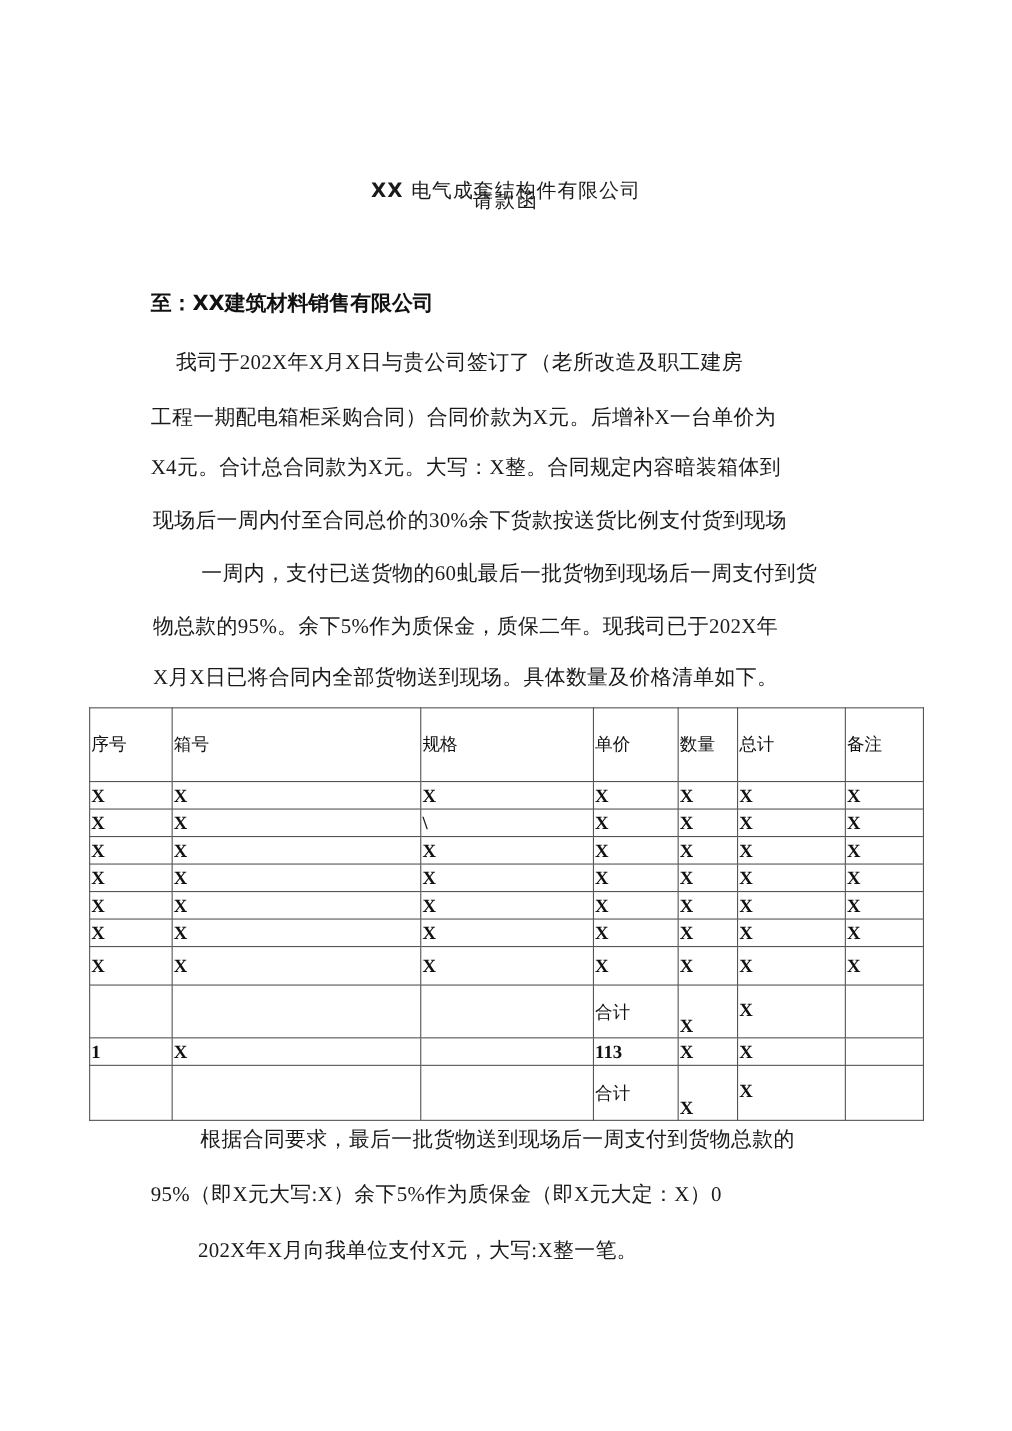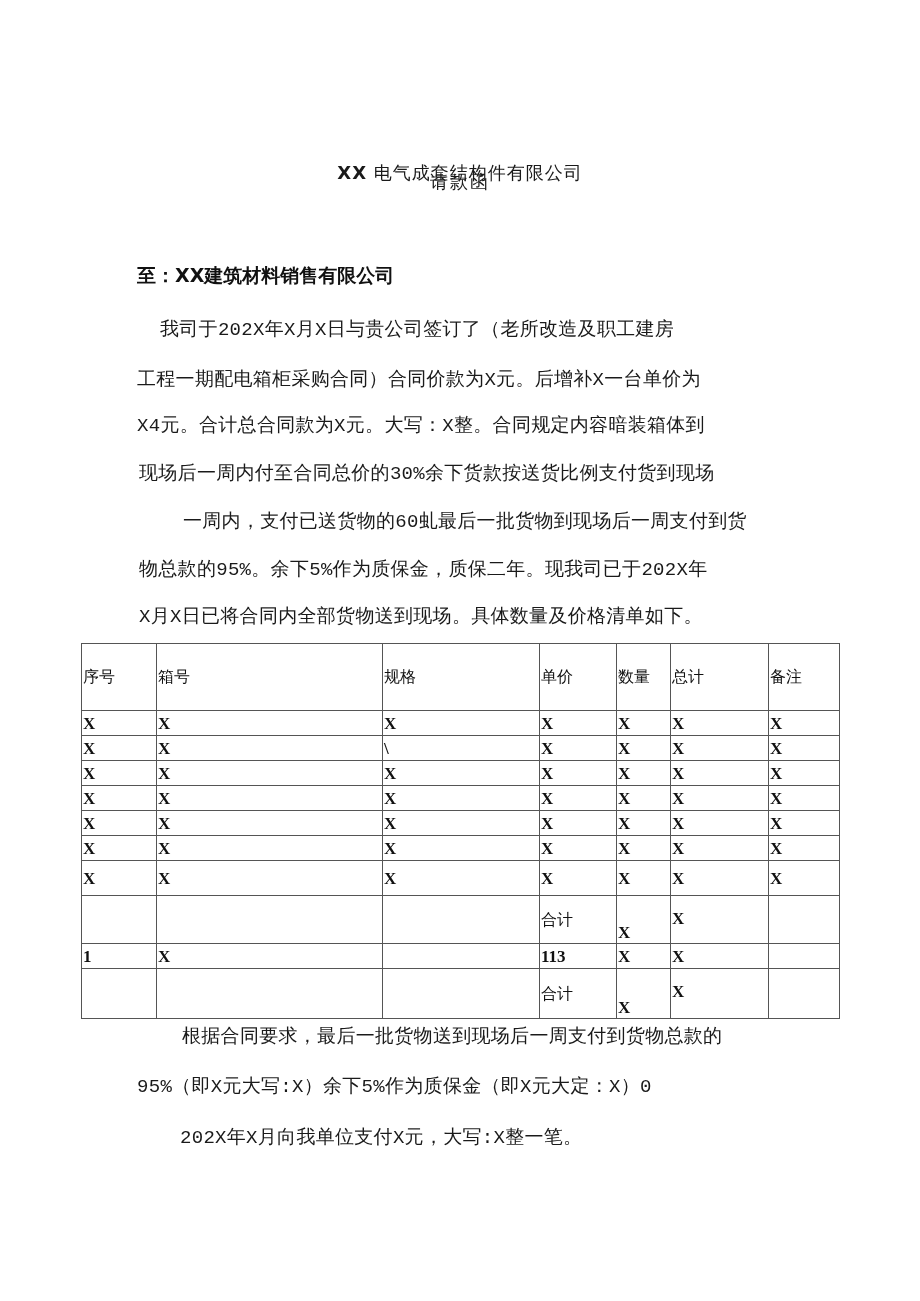--- a/index.html
+++ b/index.html
@@ -2,21 +2,21 @@
 <html><head>
   <meta charset="utf-8">
   <style>
     html, body { margin: 0; padding: 0; background: #ffffff; }
     body { width: 920px; height: 1301px; position: relative; overflow: hidden; color: #111; font-family: "DejaVu Serif", serif; }
     .title { position: absolute; left: 0; width: 920px; text-align: center; font-family: "DejaVu Sans", sans-serif; color: #1a1a1a; }
     .title.main { top: 117px; font-size: 18px; letter-spacing: 1px; margin-top: 44px; }
     .title.main .xx { font-weight: bold; }
     .title.sub { top: 170px; font-size: 18px; letter-spacing: 2px; }
     .addressee { position: absolute; left: 137px; top: 263px; font-size: 19px; font-weight: bold; font-family: "DejaVu Sans", sans-serif; }
-    .line { position: absolute; font-size: 19px; white-space: nowrap; color: #1a1a1a; font-family: Liberation Mono, monospace; letter-spacing: 0.3px; }
+    .line { position: absolute; font-size: 19px; white-space: nowrap; color: #1a1a1a; font-family: Liberation Serif, serif; letter-spacing: 0.3px; }
     table.grid { position: absolute; left: 81px; top: 643px; border-collapse: collapse; table-layout: fixed; width: 758px; font-family: "Liberation Serif", serif; }
     table.grid td { border: 1px solid #555; padding: 0 0 0 1px; vertical-align: middle; font-size: 17px; font-weight: bold; color: #111; line-height: 1; overflow: hidden; white-space: nowrap; }
     table.grid td.hd { font-family: "DejaVu Sans", sans-serif; font-weight: normal; font-size: 16px; }
     table.grid td.lbl { font-family: "DejaVu Sans", sans-serif; font-weight: normal; font-size: 16px; }
     td.bottom { vertical-align: bottom !important; padding-bottom: 2px !important; }
     td.topish { vertical-align: top !important; padding-top: 14px !important; }
   </style>
 </head>
 <body>
 

